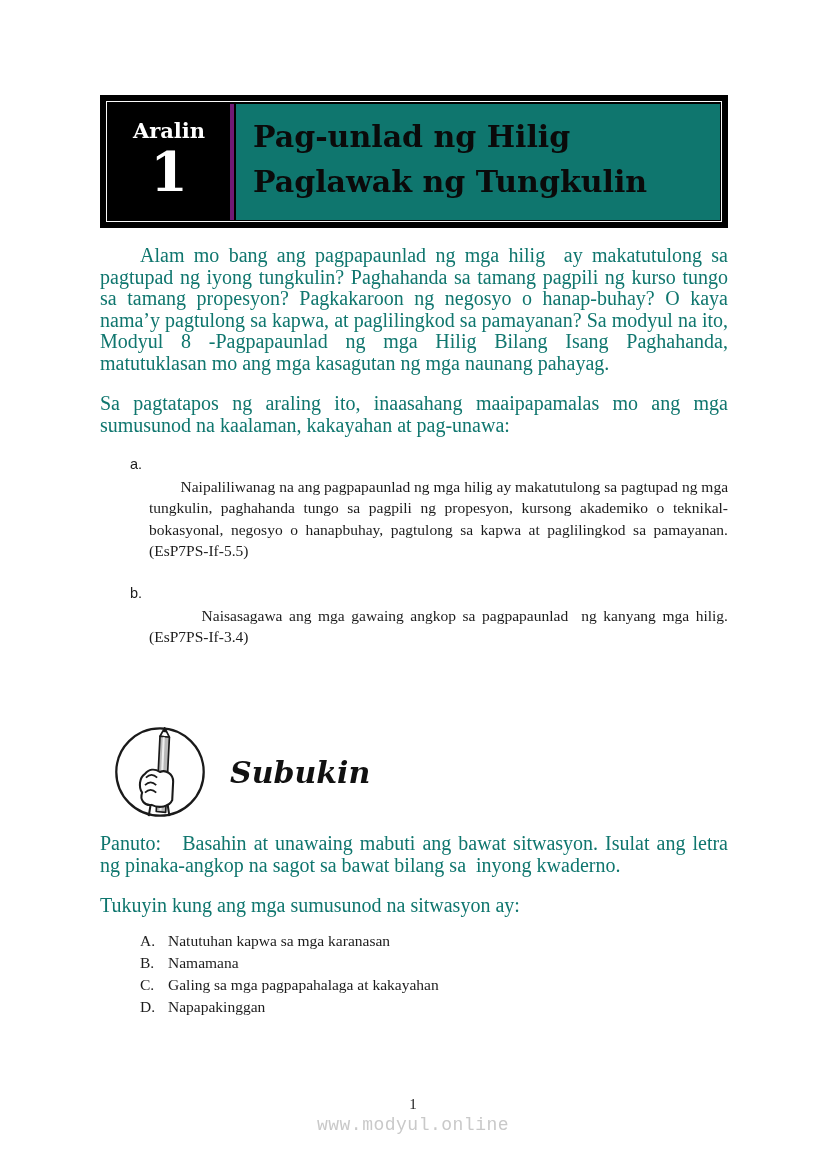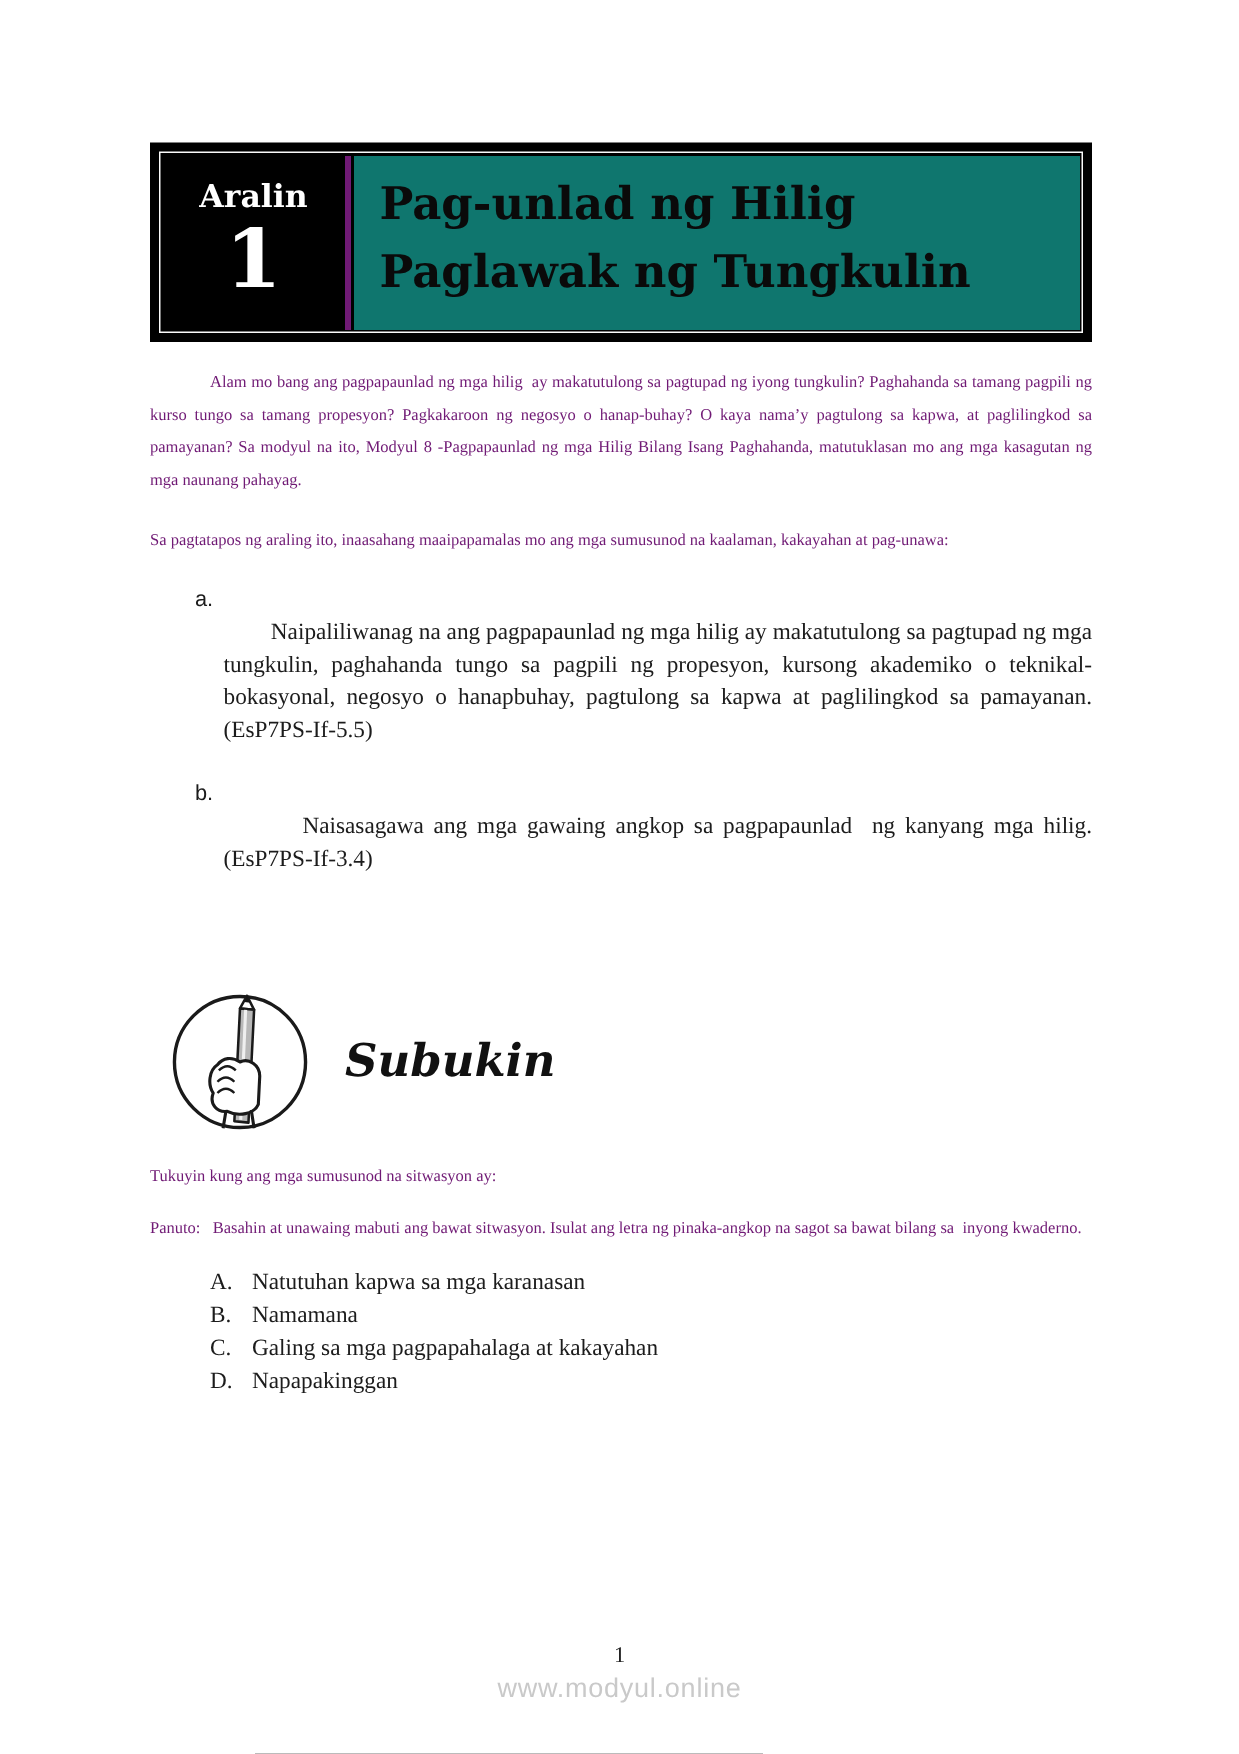--- a/index.html
+++ b/index.html
@@ -49,24 +49,24 @@
     font-family:"DejaVu Serif", serif;
     font-weight:700;font-style:italic;
     font-size:30px;color:#111;
     margin-left:23px;
   }
   .row-alamin{margin-top:26px;}
   .row-subukin{margin-top:56px;text-align:center;}
 
   
   .para{
-    font-size:11px;line-height:21.5px;
+    font-size:20px;line-height:21.5px;
     text-align:justify;
     white-space:pre-wrap;
-    color:#701a75;
+    color:#0f766e;
   }
   .para-intro{margin-top:17px;text-indent:40px;}
   .para-lead{margin-top:19px;}
   .para-panuto{margin-top:14px;}
   .para-tukuyin{margin-top:19px;text-align:left;}
 
   
   .objectives{margin-top:18px;margin-left:30px;}
   .objective{
     position:relative;
@@ -82,21 +82,21 @@
 
   
   .choices{margin-top:13px;margin-left:40px;}
   .choice{display:flex;font-size:15.5px;line-height:22px;}
   .choice .marker{width:28px;flex:none;}
 
   
   .footer{position:absolute;left:0;top:1095px;width:826px;text-align:center;}
   .page-number{font-size:15px;color:#222;line-height:18px;}
   .watermark{
-    font-family:Liberation Sans, sans-serif;
+    font-family:Liberation Mono, monospace;
     font-size:18px;line-height:22px;
     color:#c9c9c9;
     letter-spacing:0.5px;
     margin-top:1px;
   }
 </style>
 </head>
 <body>
 
 <div class="page">
@@ -135,22 +135,22 @@
         <path d="M54,13 L50.5,91" stroke="#efefef" stroke-width="2.2"></path>
         <path d="M34,52 C28,56 27,66 31,72 C28,80 34,86 41,85 C49,89 60,87 63,80 L64,60 C64,52 56,47 50,50 C44,46 38,47 34,52 Z" fill="#fff" stroke="#1a1a1a" stroke-width="2.2" stroke-linejoin="round"></path>
         <path d="M35,56 q6,-6 12,0" fill="none" stroke="#1a1a1a" stroke-width="1.7"></path>
         <path d="M34,64 q6,-6 12,0" fill="none" stroke="#1a1a1a" stroke-width="1.7"></path>
         <path d="M34,72 q6,-6 12,0" fill="none" stroke="#1a1a1a" stroke-width="1.7"></path>
         <path d="M40,85 L38,97 M58,84 L60,97" fill="none" stroke="#1a1a1a" stroke-width="2.2"></path>
       </svg>
       <div class="section-heading">Subukin</div>
     </div>
 
+    <div class="para para-panuto">Panuto:   Basahin at unawaing mabuti ang bawat sitwasyon. Isulat ang letra ng pinaka-angkop na sagot sa bawat bilang sa  inyong kwaderno.</div>
     <div class="para para-tukuyin">Tukuyin kung ang mga sumusunod na sitwasyon ay:</div>
-    <div class="para para-panuto">Panuto:   Basahin at unawaing mabuti ang bawat sitwasyon. Isulat ang letra ng pinaka-angkop na sagot sa bawat bilang sa  inyong kwaderno.</div>
 
     <div class="choices">
       <div class="choice">
         <span class="marker">A.</span>
           <span>Natutuhan kapwa sa mga karanasan</span>
       </div>
       <div class="choice">
         <span class="marker">B.</span>
           <span>Namamana</span>
       </div>

